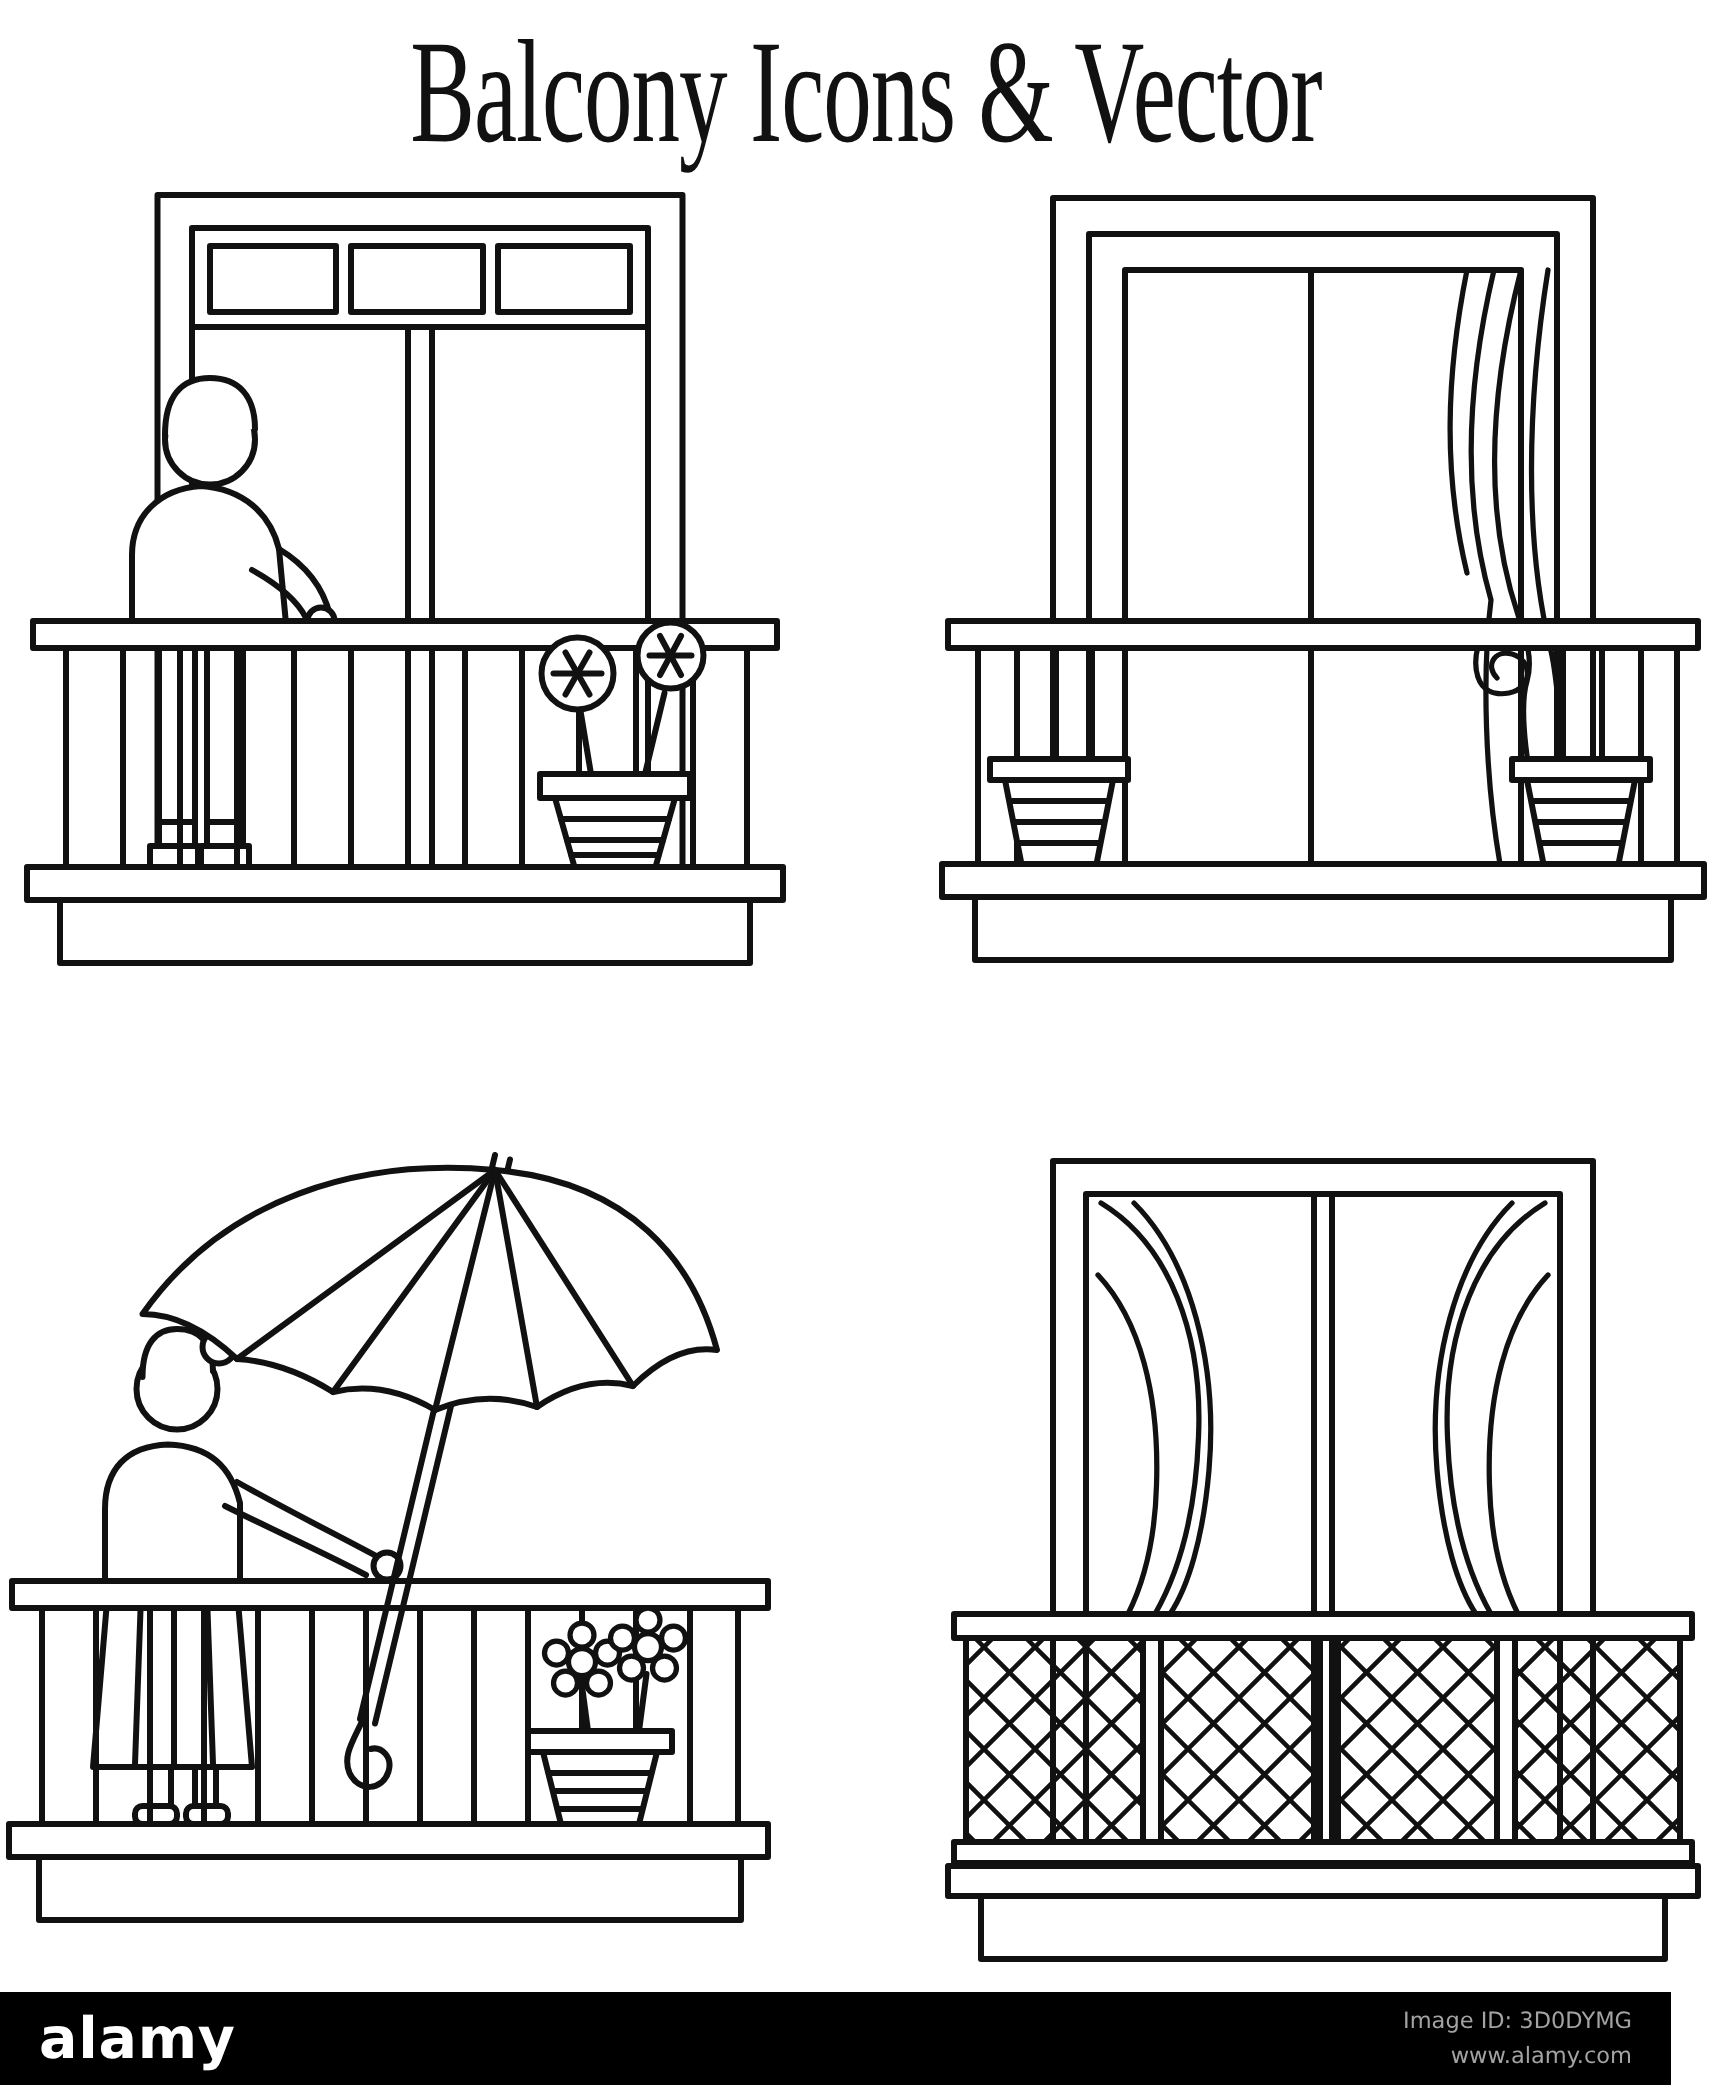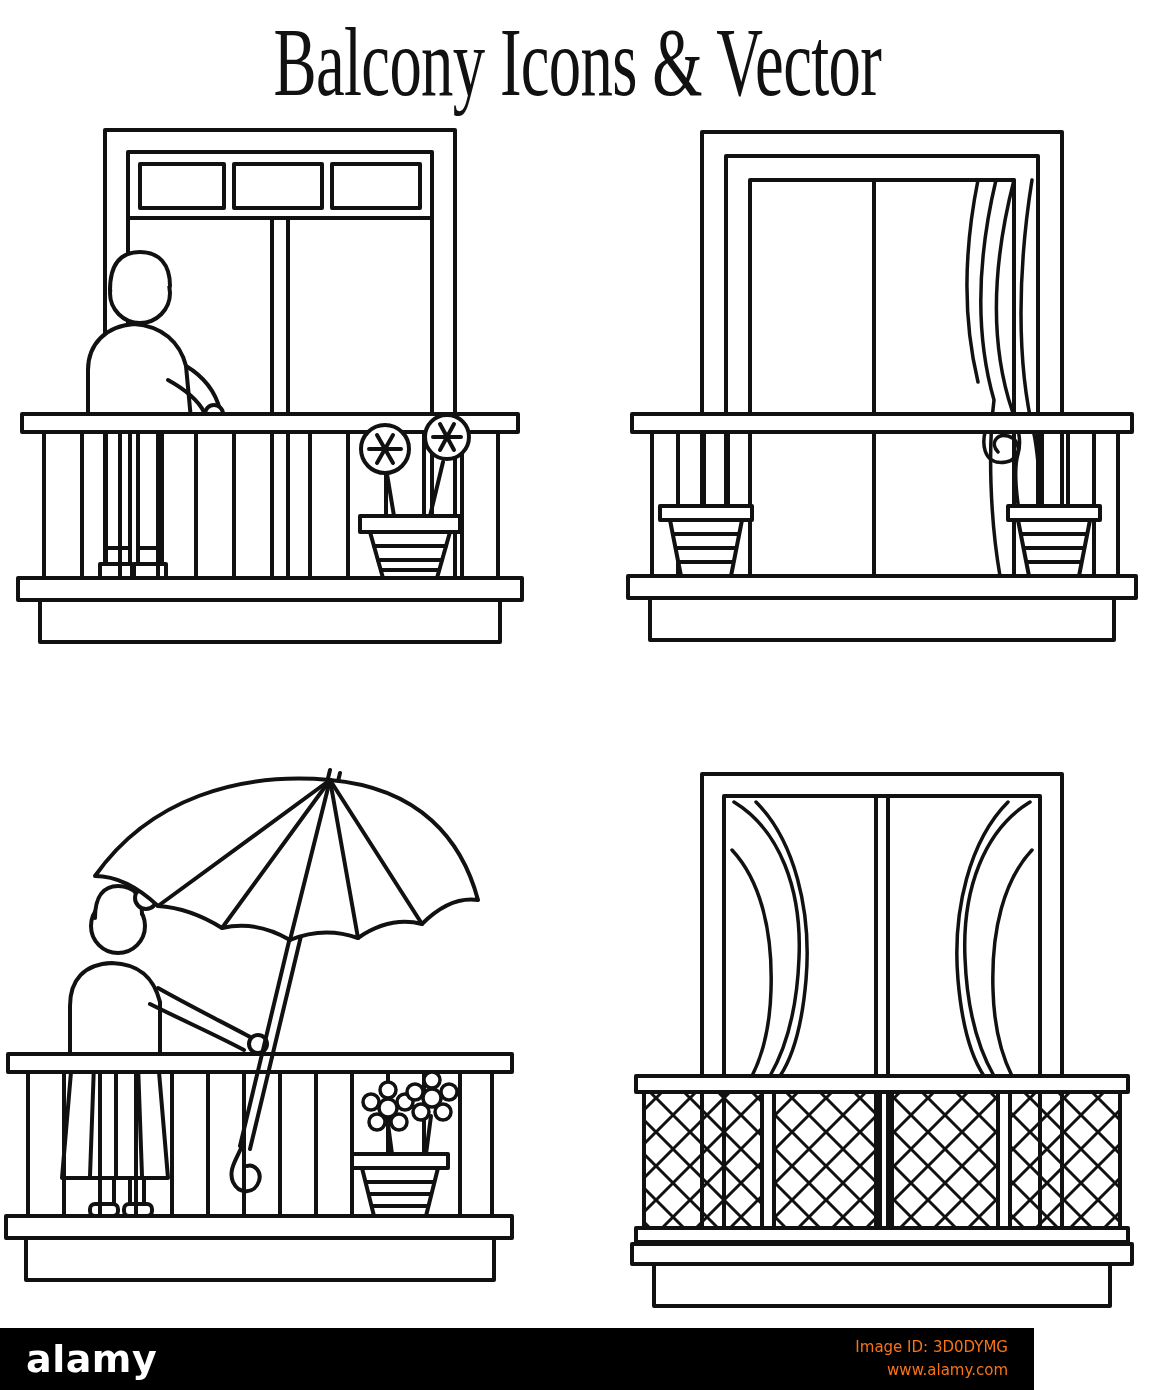--- a/index.html
+++ b/index.html
@@ -7,24 +7,24 @@
         font-family:"Liberation Sans",sans-serif;}
   .title{position:absolute;top:6px;left:0;right:0;text-align:center;white-space:nowrap;}
   .title span{display:inline-block;transform:scaleX(0.66);transform-origin:center;
         font-family:"Liberation Serif",serif;font-weight:400;font-size:98px;color:#111;letter-spacing:-1px;}
   .icon{position:absolute;}
   #icon1{left:10px;top:118px;}
   #icon2{left:622px;top:118px;}
   #icon3{left:0px;top:758px;}
   #icon4{left:622px;top:758px;}
   svg{display:block;}
-  .footer{position:absolute;left:0;bottom:0;width:1034px;height:62px;background:#000;
+  .footer{position:absolute;left:0;bottom:0;width:1114px;height:62px;background:#000;
         display:flex;align-items:center;justify-content:space-between;box-sizing:border-box;padding:16px 26px;}
   .brand{color:#fff;font-family:"DejaVu Sans",sans-serif;font-weight:bold;font-size:38px;letter-spacing:0.5px;line-height:1;}
-  .meta{text-align:right;color:#f97316;font-family:"DejaVu Sans",sans-serif;font-size:15px;line-height:1.55;}
+  .meta{text-align:right;color:#a3a3a3;font-family:"DejaVu Sans",sans-serif;font-size:15px;line-height:1.55;}
 </style>
 </head>
 <body>
 
 <div class="page">
 
   <div class="title">
     <span>Balcony Icons &amp; Vector</span>
   </div>
 

